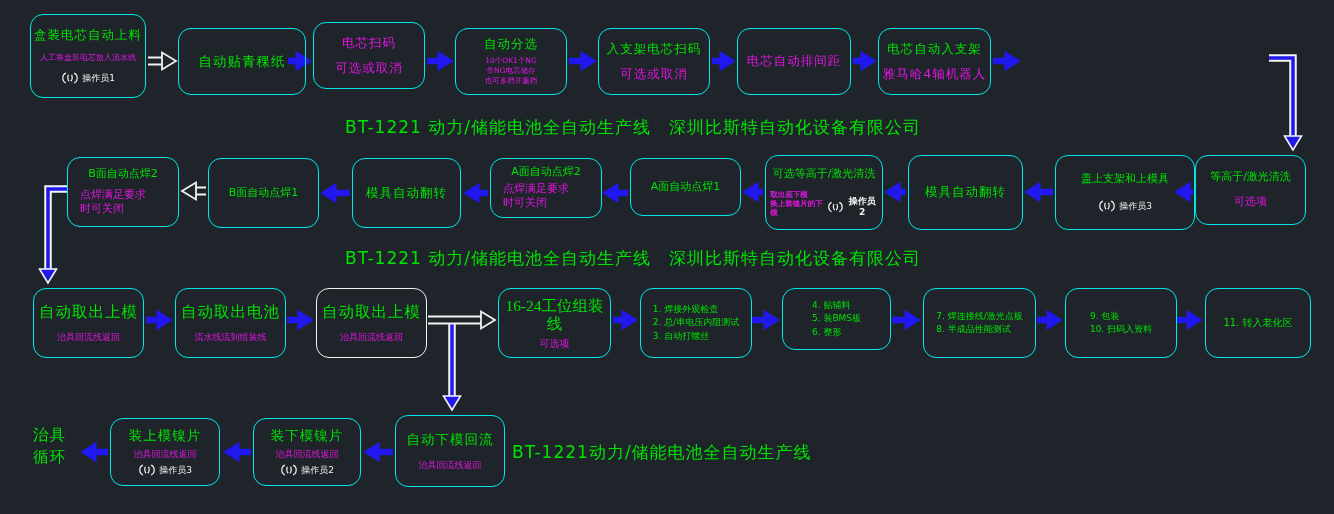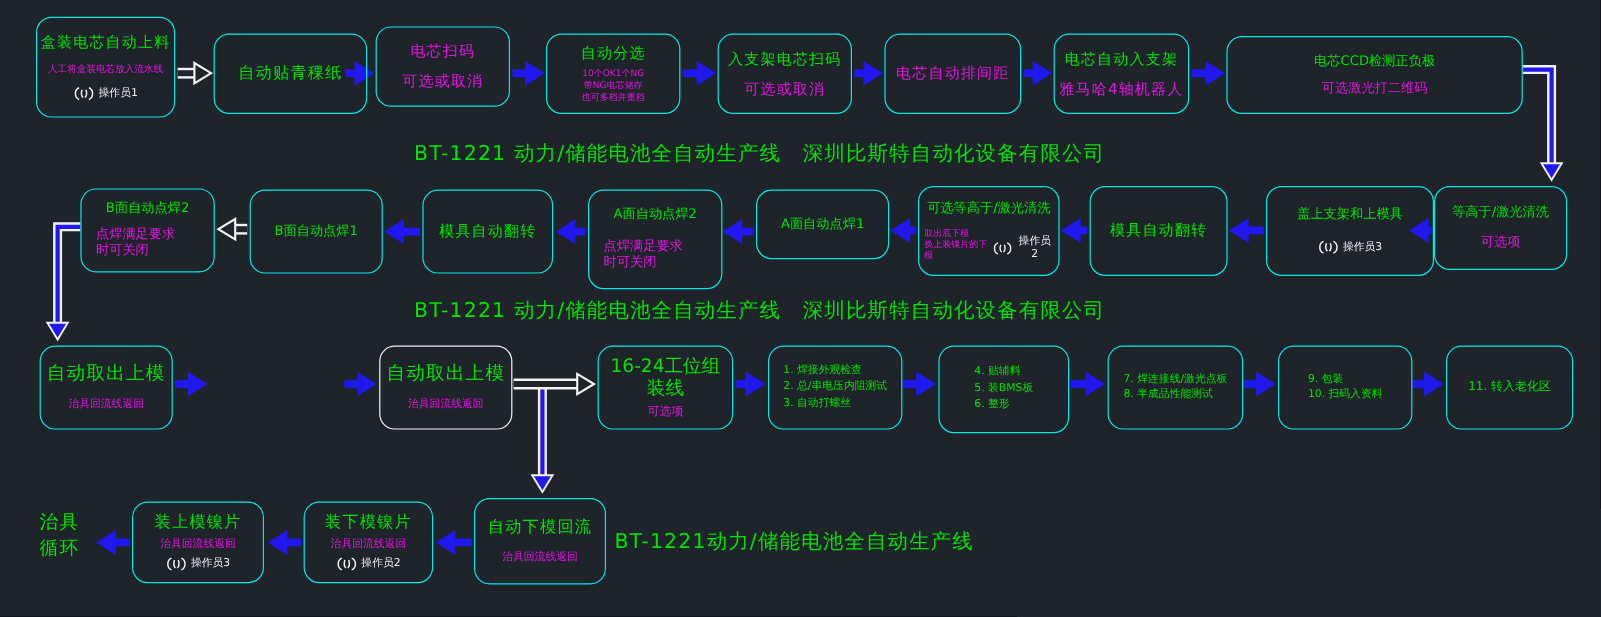--- a/index.html
+++ b/index.html
@@ -7,36 +7,36 @@
     --blue:#2018ee; --white:#f2f2f2;
   }
   html,body{margin:0;padding:0;background:#000;}
   .canvas{position:relative;width:1334px;height:514px;background:var(--bg);
     overflow:hidden;font-family:"DejaVu Sans",sans-serif;}
   .node{position:absolute;border:1.5px solid var(--cyan);border-radius:13px;
     box-sizing:border-box;display:flex;flex-direction:column;align-items:center;
     justify-content:space-evenly;text-align:center;padding:3px 2px;line-height:1.15;}
   .node.white{border-color:var(--white);}
   .tg{color:var(--green);} .tm{color:var(--mag);}
-  .f16{font-size:15.5px;letter-spacing:1px;}
+  .f16{font-size:15.5px;letter-spacing:1px;font-family:Liberation Serif, serif;}
   .f14{font-size:13.5px;letter-spacing:1px;}
   .f13{font-size:12.5px;letter-spacing:1px;}
   .f11{font-size:11px;}
   .f10{font-size:10px;}
   .f9{font-size:9px;}
   .f8{font-size:8px;}
   .f7{font-size:7.5px;}
   .abs{position:absolute;}
   .title{color:var(--green);font-size:17px;letter-spacing:1px;white-space:pre;}
   .btitle{color:var(--green);font-size:17px;letter-spacing:1px;line-height:25px;white-space:pre;}
   .op{display:flex;align-items:center;gap:3px;color:var(--white);}
   .op svg{display:block;}
   .leftblock{text-align:left;align-self:flex-start;margin-left:10px;}
   .list{text-align:left;line-height:13.5px;}
-  .brow{display:flex;align-items:flex-end;justify-content:space-between;width:96%;}
+  .brow{display:flex;align-items:flex-end;justify-content:space-between;width:96%;font-weight:bold;}
   #arrows{position:absolute;left:0;top:0;}
 </style>
 </head>
 <body>
 
 <div class="canvas">
 
   <svg id="arrows" width="1334" height="514">
       <g>
         <path d="M148,61 L162,61" stroke="#f2f2f2" stroke-width="9" fill="none"></path>
@@ -203,24 +203,20 @@
 
   <div class="node" style="left:737px;top:28px;width:114px;height:67px">
     <div class="tm f13">电芯自动排间距</div>
   </div>
 
   <div class="node" style="left:878px;top:28px;width:113px;height:67px">
     <div class="tg f13">电芯自动入支架</div>
     <div class="tm f13">雅马哈4轴机器人</div>
   </div>
 
-  <div class="node" style="left:1022px;top:30px;width:247px;height:65px">
-    <div class="tg f11">电芯CCD检测正负极</div>
-    <div class="tm f11">可选激光打二维码</div>
-  </div>
 
   <div class="abs title" style="left:345px;top:116px">BT-1221 动力/储能电池全自动生产线　深圳比斯特自动化设备有限公司</div>
 
   <div class="node" style="left:1195px;top:155px;width:111px;height:70px">
     <div class="tg f11">等高于/激光清洗</div>
     <div class="tm f11">可选项</div>
   </div>
 
   <div class="node" style="left:1055px;top:155px;width:140px;height:75px">
     <div class="tg f11">盖上支架和上模具</div>
@@ -259,21 +255,21 @@
           </svg>
         <span>操作员2</span>
       </div>
     </div>
   </div>
 
   <div class="node" style="left:630px;top:158px;width:111px;height:58px">
     <div class="tg f11">A面自动点焊1</div>
   </div>
 
-  <div class="node" style="left:490px;top:158px;width:112px;height:83px">
+  <div class="node" style="left:490px;top:158px;width:112px;height:60px">
     <div class="tg f11">A面自动点焊2</div>
     <div class="tm f11 leftblock" style="line-height:14px">
       <div>点焊满足要求</div>
       <div>时可关闭</div>
     </div>
   </div>
 
   <div class="node" style="left:352px;top:158px;width:109px;height:70px">
     <div class="tg f13">模具自动翻转</div>
   </div>
@@ -290,40 +286,44 @@
     </div>
   </div>
 
   <div class="abs title" style="left:345px;top:247px">BT-1221 动力/储能电池全自动生产线　深圳比斯特自动化设备有限公司</div>
 
   <div class="node" style="left:33px;top:288px;width:111px;height:70px">
     <div class="tg f16">自动取出上模</div>
     <div class="tm f9">治具回流线返回</div>
   </div>
 
+  <div class="node" style="left:175px;top:288px;width:111px;height:70px">
+    <div class="tg f16">自动取出电池</div>
+    <div class="tm f9">流水线流到组装线</div>
+  </div>
 
   <div class="node white" style="left:316px;top:288px;width:111px;height:70px">
     <div class="tg f16">自动取出上模</div>
     <div class="tm f9">治具回流线返回</div>
   </div>
 
   <div class="node" style="left:498px;top:288px;width:113px;height:70px">
     <div class="tg f16" style="letter-spacing:0">16-24工位组装线</div>
     <div class="tm f10">可选项</div>
   </div>
 
   <div class="node" style="left:640px;top:288px;width:112px;height:70px">
     <div class="tg f9 list">
       <div>1. 焊接外观检查</div>
       <div>2. 总/串电压内阻测试</div>
       <div>3. 自动打螺丝</div>
     </div>
   </div>
 
-  <div class="node" style="left:782px;top:288px;width:109px;height:73px">
+  <div class="node" style="left:782px;top:288px;width:109px;height:62px">
     <div class="tg f9 list">
       <div>4. 贴辅料</div>
       <div>5. 装BMS板</div>
       <div>6. 整形</div>
     </div>
   </div>
 
   <div class="node" style="left:923px;top:288px;width:113px;height:70px">
     <div class="tg f9 list">
       <div>7. 焊连接线/激光点板</div>

